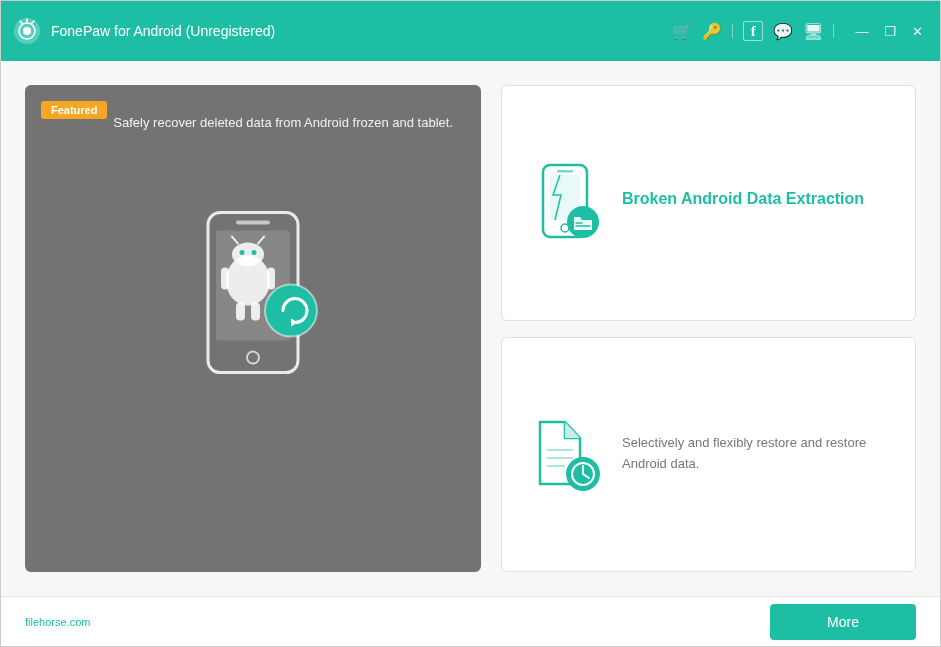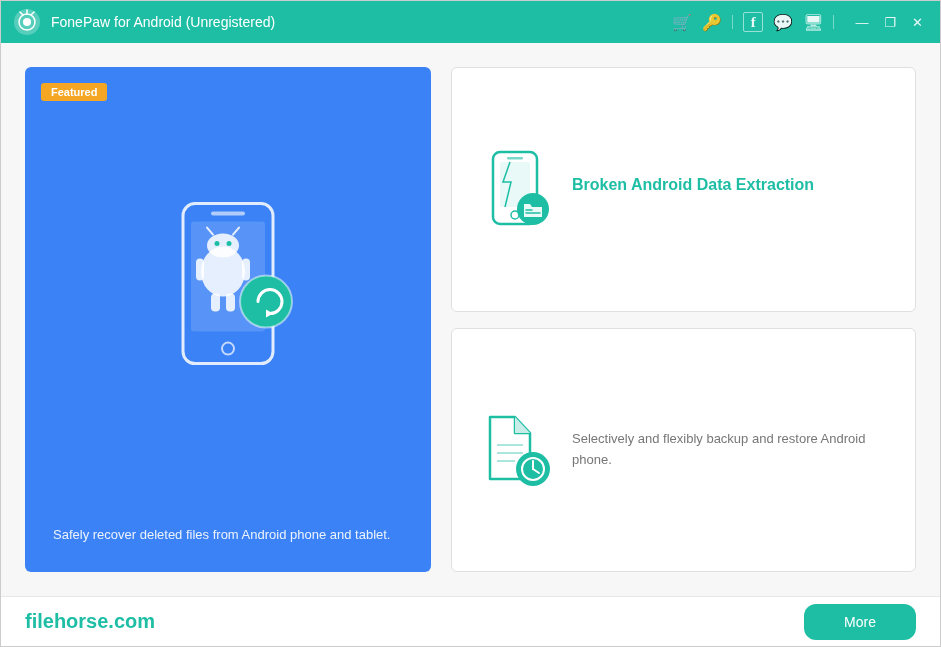--- a/index.html
+++ b/index.html
@@ -14,21 +14,21 @@
       width: 941px;
       height: 647px;
       background: #fff;
       border: 1px solid #ccc;
       display: flex;
       flex-direction: column;
     }
     
     .title-bar {
       background: #1ebea5;
-      height: 42px;
+      height: 60px;
       display: flex;
       align-items: center;
       padding: 0 12px;
       flex-shrink: 0;
     }
     .title-bar-logo {
       width: 28px;
       height: 28px;
       margin-right: 10px;
     }
@@ -69,27 +69,27 @@
     
     .content {
       flex: 1;
       background: #f7f7f7;
       padding: 24px;
       display: flex;
       gap: 20px;
     }
     
     .featured-panel {
-      background: #3b82f6;
+      background: #737373;
       border-radius: 6px;
-      width: 406px;
+      width: 456px;
       flex-shrink: 0;
       position: relative;
       display: flex;
-      flex-direction: column;
+      flex-direction: row;
       align-items: flex-start;
       justify-content: flex-end;
       padding: 28px;
       cursor: pointer;
     }
     .featured-badge {
       position: absolute;
       top: 16px;
       left: 16px;
       background: #f5a623;
@@ -166,30 +166,30 @@
       height: 50px;
       border-top: 1px solid #e8e8e8;
       display: flex;
       align-items: center;
       justify-content: space-between;
       padding: 0 24px;
       flex-shrink: 0;
     }
     .footer-logo {
       color: #bbb;
-      font-size: 20px;
-      font-weight: 700;
+      font-size: 11px;
+      font-weight: 400;
     }
     .footer-logo span { color: #1ebea5; }
     .more-button {
       background: #1ebea5;
       color: #fff;
       border: none;
-      border-radius: 12px;
-      padding: 10px 40px;
+      border-radius: 4px;
+      padding: 10px 57px;
       font-size: 14px;
       cursor: pointer;
       font-weight: 500;
     }
   </style>
 </head>
 <body>
 
 <div class="window">
 
@@ -249,21 +249,21 @@
           <rect x="83" y="110" width="9" height="18" rx="4" fill="rgba(255,255,255,0.85)"></rect>
           <rect x="98" y="110" width="9" height="18" rx="4" fill="rgba(255,255,255,0.85)"></rect>
 
           <circle cx="138" cy="118" r="26" fill="#1ebea5" stroke="rgba(255,255,255,0.5)" stroke-width="2"></circle>
 
           <path d="M130 118 A12 12 0 1 1 142 130" fill="none" stroke="white" stroke-width="3" stroke-linecap="round"></path>
           <polygon points="138,126 145,130 138,134" fill="white"></polygon>
         </svg>
       </div>
 
-      <div class="featured-desc">Safely recover deleted files from Android phone and tablet.</div>
+      <div class="featured-desc">Safely recover deleted data from Android frozen and tablet.</div>
     </div>
 
     <div class="right-panels">
 
       <div class="feature-card">
         <div class="card-icon">
           <svg width="75" height="85" viewBox="0 0 75 85">
 
             <rect x="18" y="5" width="44" height="72" rx="7" ry="7" fill="none" stroke="#1ebea5" stroke-width="2.5"></rect>
             <rect x="25" y="15" width="30" height="45" fill="#e8f9f7" rx="2"></rect>
@@ -298,21 +298,21 @@
             <line x1="22" y1="54" x2="40" y2="54" stroke="#1ebea5" stroke-width="1.5" opacity="0.5"></line>
 
             <circle cx="58" cy="62" r="17" fill="#1ebea5"></circle>
             <circle cx="58" cy="62" r="11" fill="none" stroke="white" stroke-width="2"></circle>
 
             <line x1="58" y1="62" x2="58" y2="54" stroke="white" stroke-width="2" stroke-linecap="round"></line>
             <line x1="58" y1="62" x2="64" y2="66" stroke="white" stroke-width="2" stroke-linecap="round"></line>
           </svg>
         </div>
         <div class="card-content">
-          <div class="card-desc">Selectively and flexibly backup and restore Android phone.</div>
+          <div class="card-desc">Selectively and flexibly restore and restore Android data.</div>
         </div>
       </div>
     </div>
   </div>
 
   <div class="footer">
     <div class="footer-logo">
       <span>filehorse</span><span style="color:#1ebea5;">.com</span>
     </div>
     <button class="more-button">More</button>

